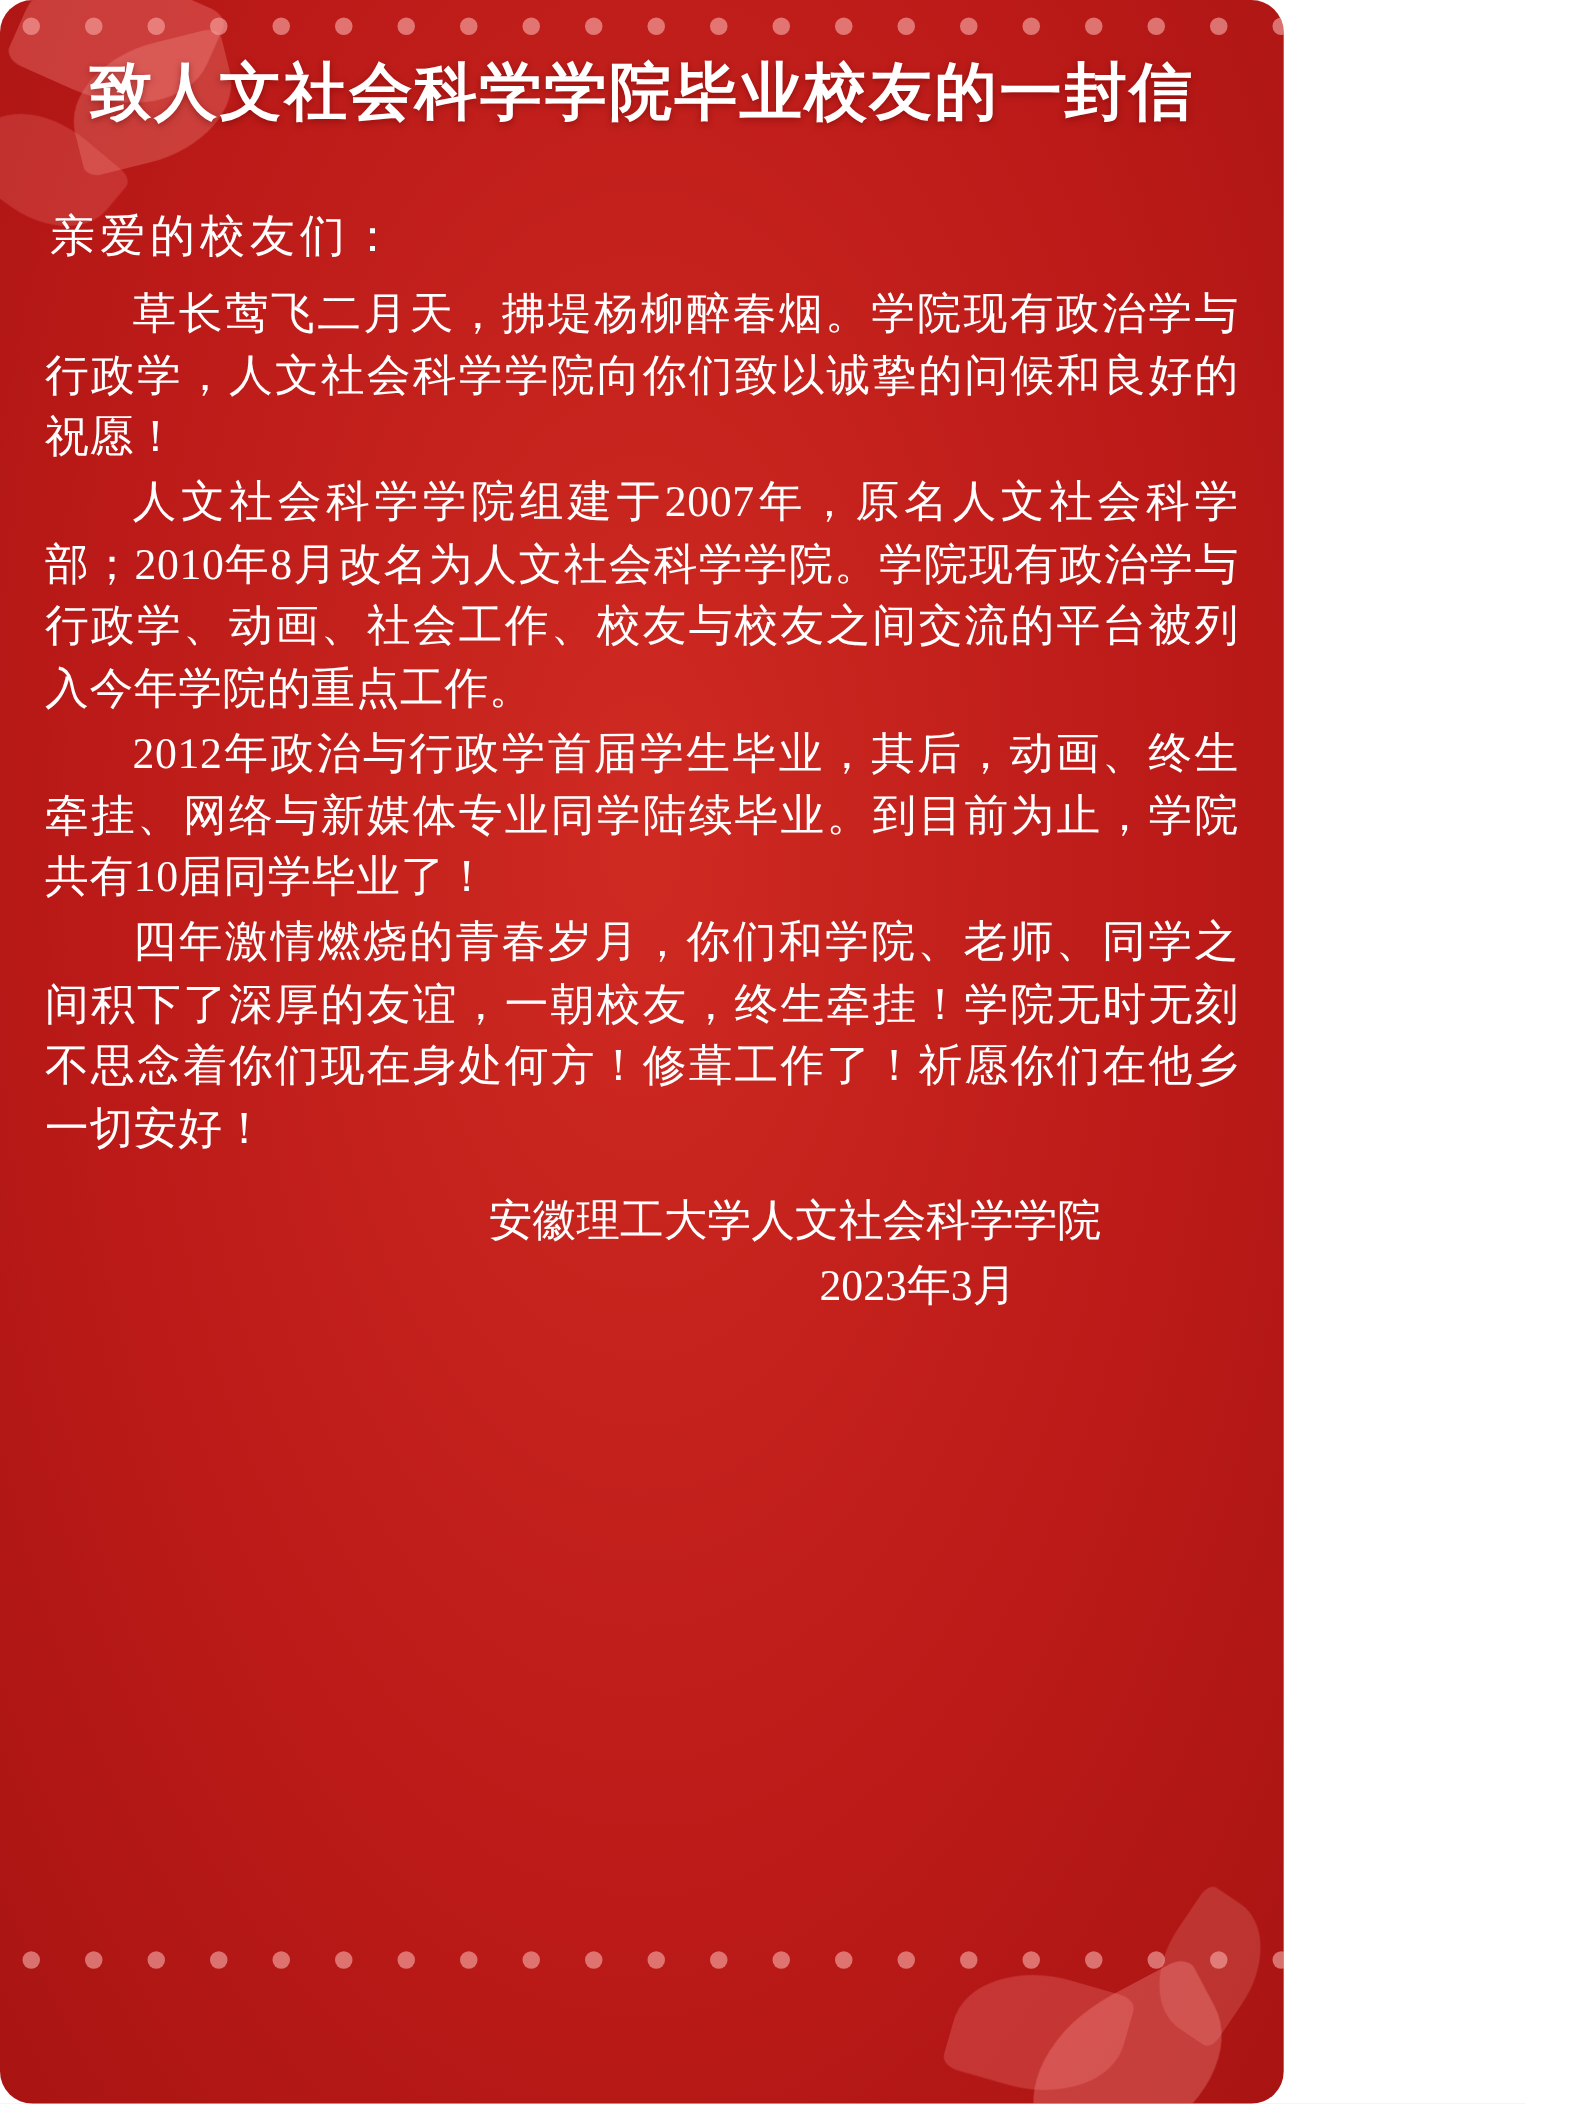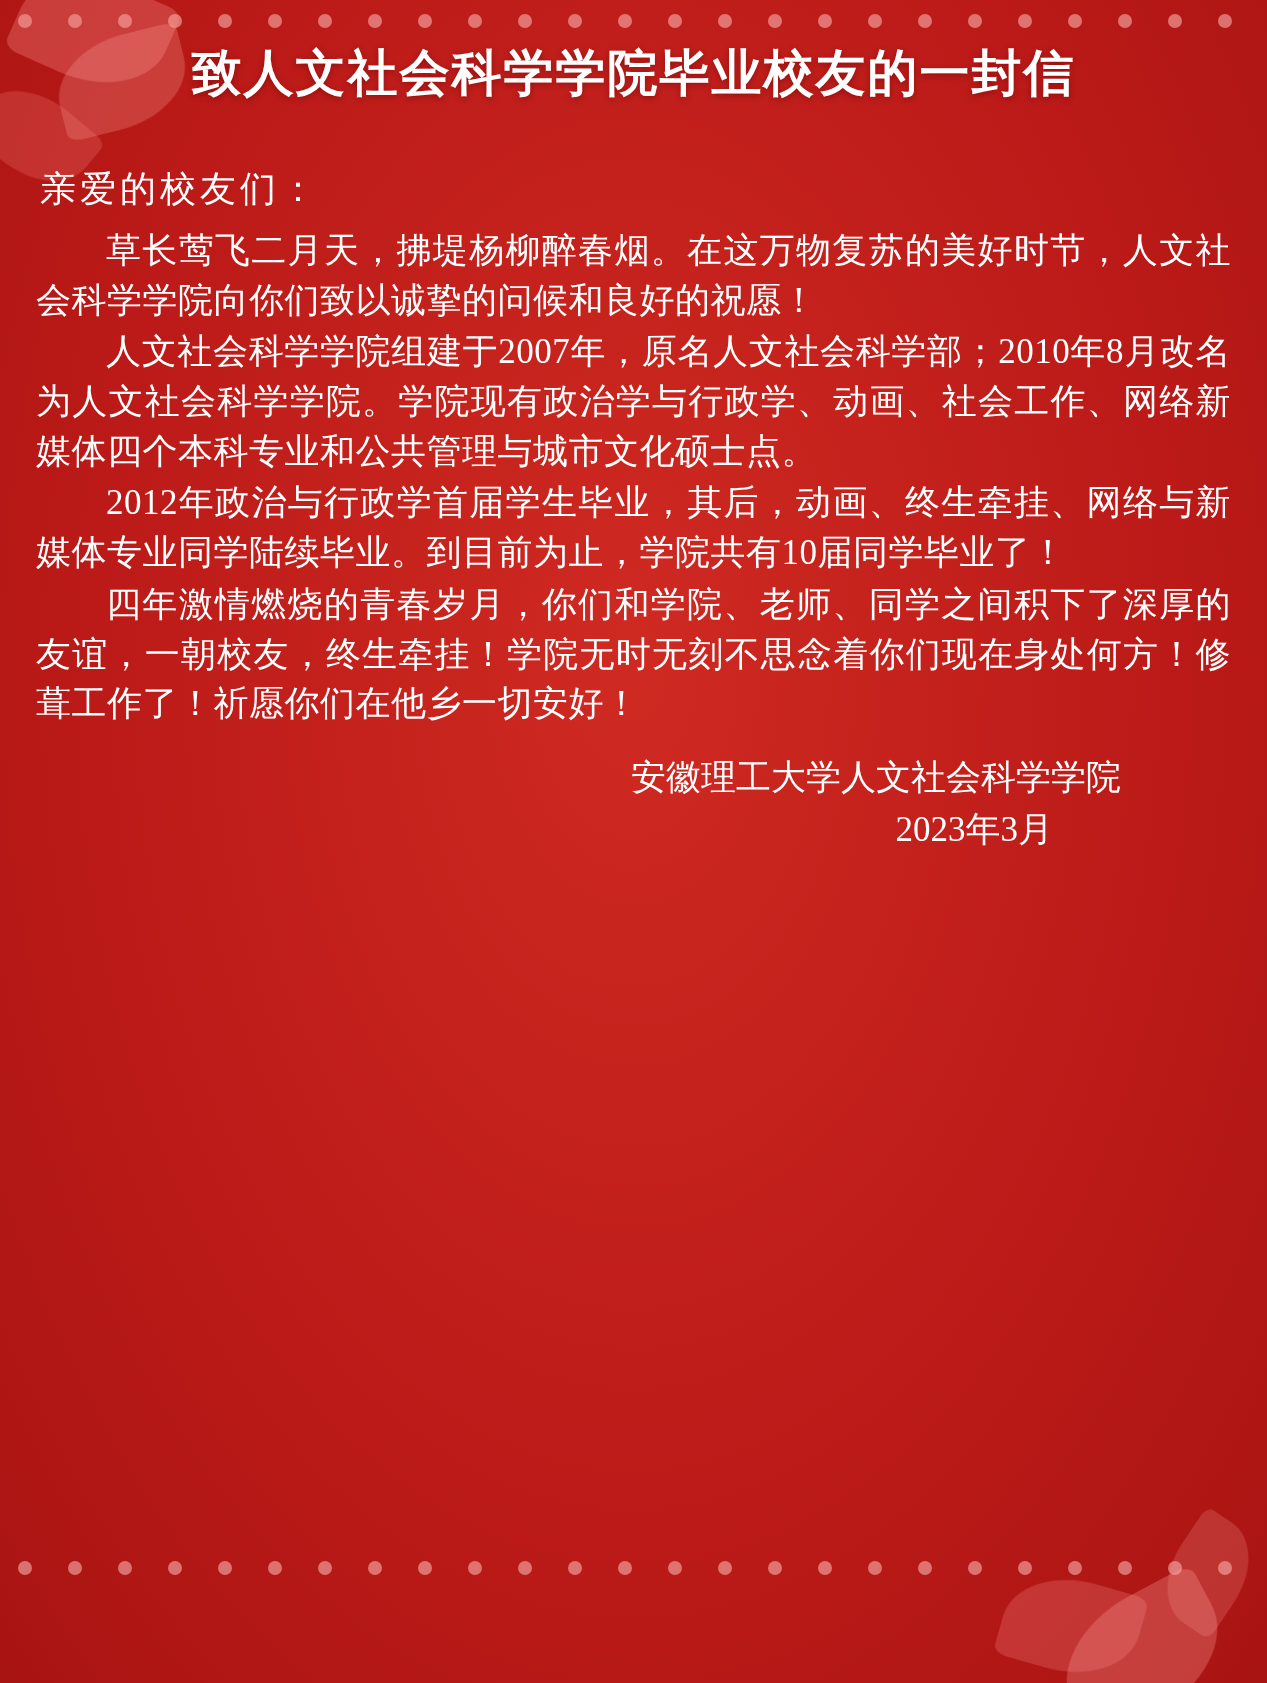--- a/index.html
+++ b/index.html
@@ -9,26 +9,27 @@
   }
   body {
     width: 1267px;
     height: 1683px;
     overflow: hidden;
     font-family: "Liberation Serif", "DejaVu Serif", serif;
   }
 
   .poster {
     position: relative;
-    width: 1267px;
+    width: 1027px;
     height: 1683px;
     background: #c0201c;
     background-image:
       radial-gradient(ellipse at 50% 40%, #cf2a22 0%, #bb1a18 60%, #a81412 100%);
     overflow: hidden;
+    border-radius: 26px;
   }
 
   
   .dots {
     position: absolute;
     left: 0;
     width: 100%;
     height: 26px;
     pointer-events: none;
   }
@@ -177,22 +178,22 @@
   <div class="leaf l5"></div>
   <div class="leaf l6"></div>
 
   <div class="content">
 
     <h1 class="title">致人文社会科学学院毕业校友的一封信</h1>
 
     <div class="salutation">亲爱的校友们：</div>
 
     <div class="body-text">
-      <p>草长莺飞二月天，拂堤杨柳醉春烟。在这万物复苏的美好时节，人文社会科学学院向你们致以诚挚的问候和良好的祝愿！</p>
-      <p>人文社会科学学院组建于2007年，原名人文社会科学部；2010年8月改名为人文社会科学学院。学院现有政治学与行政学、动画、社会工作、网络新媒体四个本科专业和公共管理与城市文化硕士点。</p>
+      <p>草长莺飞二月天，拂堤杨柳醉春烟。学院现有政治学与行政学，人文社会科学学院向你们致以诚挚的问候和良好的祝愿！</p>
+      <p>人文社会科学学院组建于2007年，原名人文社会科学部；2010年8月改名为人文社会科学学院。学院现有政治学与行政学、动画、社会工作、校友与校友之间交流的平台被列入今年学院的重点工作。</p>
       <p>2012年政治与行政学首届学生毕业，其后，动画、终生牵挂、网络与新媒体专业同学陆续毕业。到目前为止，学院共有10届同学毕业了！</p>
       <p>四年激情燃烧的青春岁月，你们和学院、老师、同学之间积下了深厚的友谊，一朝校友，终生牵挂！学院无时无刻不思念着你们现在身处何方！修葺工作了！祈愿你们在他乡一切安好！</p>
     </div>
 
     <div class="signature">
       <div>安徽理工大学人文社会科学学院</div>
       <div class="sig-date">2023年3月</div>
     </div>
 
   </div>

